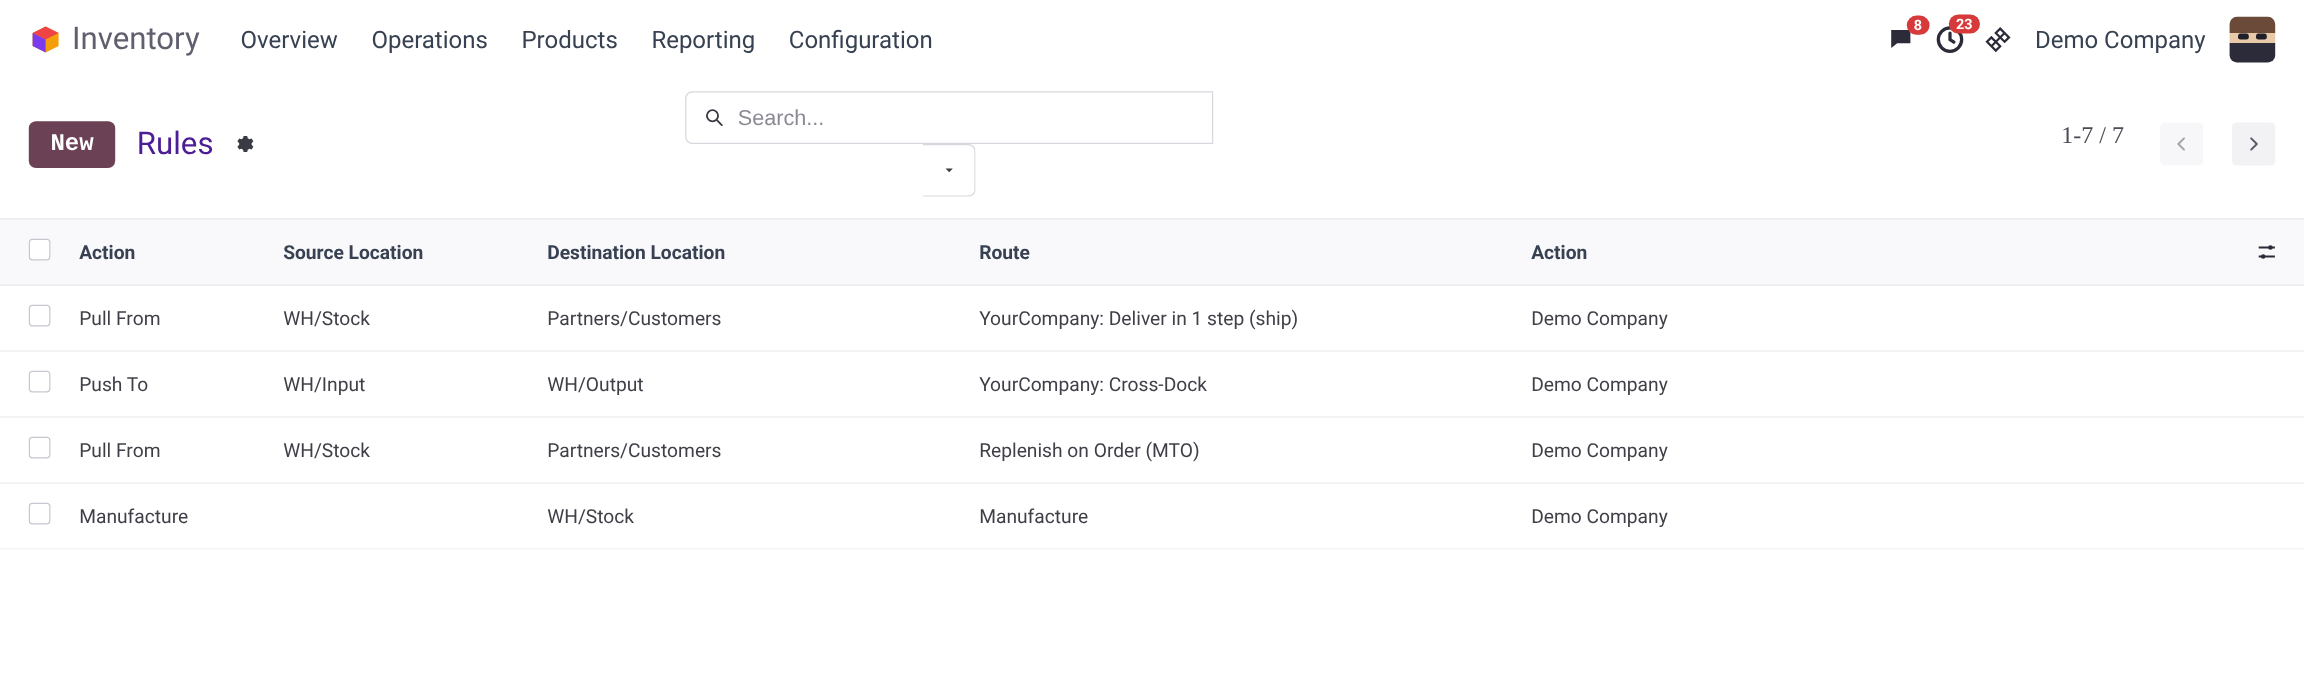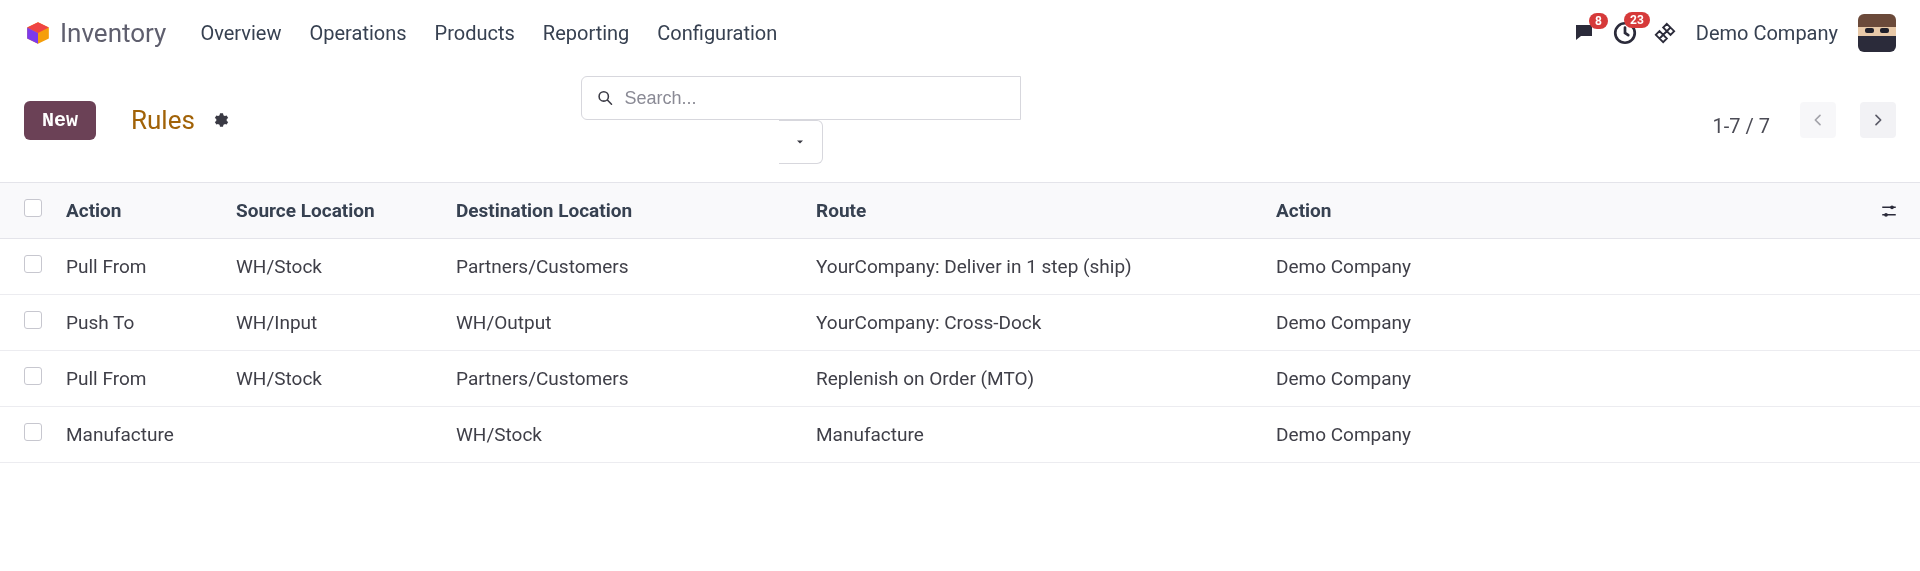--- a/index.html
+++ b/index.html
@@ -21,35 +21,35 @@
   .avatar::before { content:""; position:absolute; top:14px; left:7px; width:9px; height:5px; background:#1f1f2a; border-radius:2px;}
   .avatar::after { content:""; position:absolute; top:14px; right:7px; width:9px; height:5px; background:#1f1f2a; border-radius:2px;}
 
   .toolbar {
     display: flex;
     align-items: center;
     padding: 10px 24px 18px 24px;
     gap: 12px;
   }
   .btn-new { background: #6b4156; color: #fff; font-size: 20px; font-weight: 600; padding: 8px 18px; border: none; border-radius: 6px; cursor: pointer; font-family: Liberation Mono, monospace; }
-  .breadcrumb-title { font-size: 26px; color: #a16207; margin-left: 23px; }
+  .breadcrumb-title { font-size: 26px; color: #4c1d95; margin-left: 6px; }
   .gear-small { width: 18px; height: 18px; margin-left: 4px; cursor: pointer; }
   .search-wrap { display: flex; align-items: center; margin-left: auto; margin-right: auto; flex-direction: column; }
   .search-box { display: flex; align-items: center; border: 1px solid #d7d7dd; border-radius: 6px 0 0 6px; width: 440px; height: 44px; padding: 0 14px; }
   .search-box input { border: none; outline: none; font-size: 18px; width: 100%; color: #374151; background: transparent; }
   .search-box input::placeholder { color: #8a8a95; }
   .search-dropdown { width: 44px; height: 44px; border: 1px solid #d7d7dd; border-left: none; border-radius: 0 6px 6px 0; display: flex; align-items: center; justify-content: center; cursor: pointer; }
-  .toolbar-right { display: flex; align-items: flex-end; gap: 24px; margin-left: auto;}
+  .toolbar-right { display: flex; align-items: flex-start; gap: 24px; margin-left: auto; font-family: Liberation Serif, serif;}
   .pager-text { font-size: 20px; color: #4b4b55; margin-right: 6px; }
   .pager-btn { width: 36px; height: 36px; background: #f2f2f5; border-radius: 4px; display: flex; align-items: center; justify-content: center; cursor: pointer; }
   .pager-btn.disabled { opacity: .55; }
 
   .table { width: 100%; border-collapse: collapse; }
   .thead-row { background: #f9f9fb; border-top: 1px solid #e4e4ea; border-bottom: 1px solid #e4e4ea; }
-  .th, .td { text-align: left; padding: 16px 10px; font-size: 19px; color: #374151; }
+  .th, .td { text-align: left; padding: 16px 10px; font-size: 16px; color: #374151; }
   .th { font-weight: 700; }
   .td { border-bottom: 1px solid #ececf0; font-weight: 400; color: #3f3f48; }
   .col-check { width: 56px; padding-left: 24px; }
   .col-action { width: 170px; }
   .col-src { width: 220px; }
   .col-dst { width: 360px; }
   .col-route { width: 460px; }
   .col-company { width: auto; }
   .col-opts { width: 50px; text-align: right; padding-right: 20px; }
   .chk { width: 18px; height: 18px; border: 1.5px solid #c7c7cf; border-radius: 3px; display: inline-block; cursor: pointer; background:#fff; }

